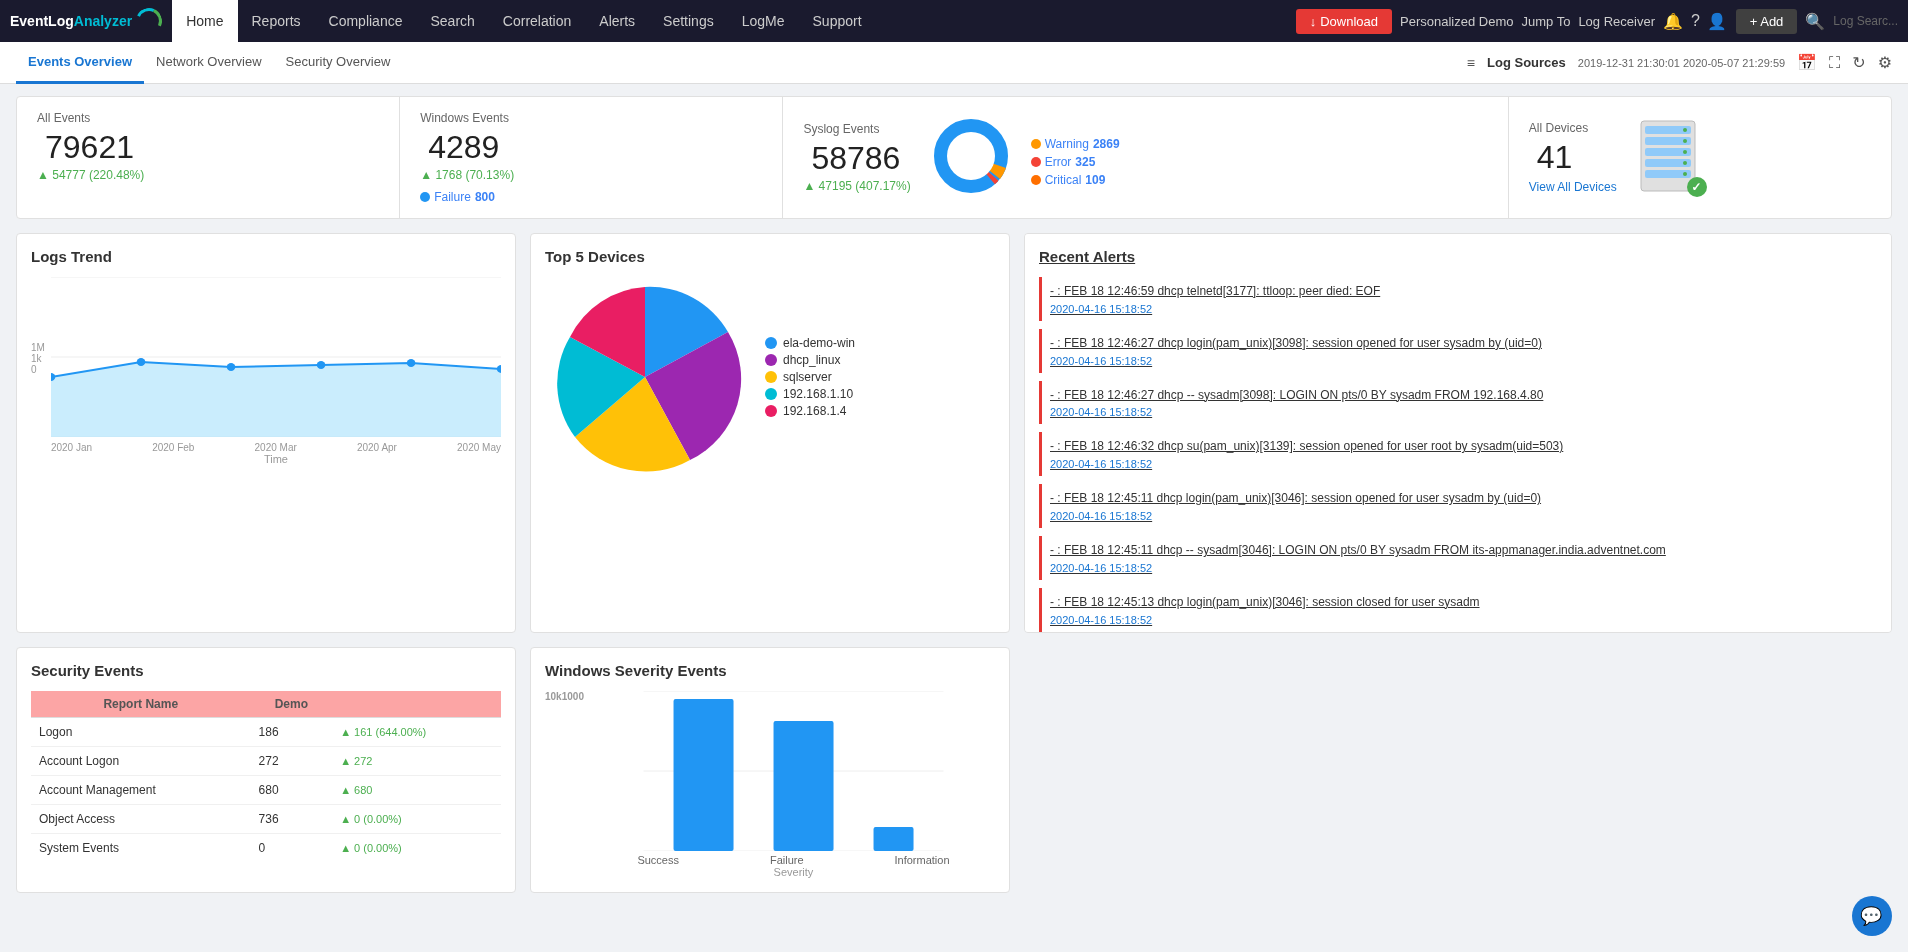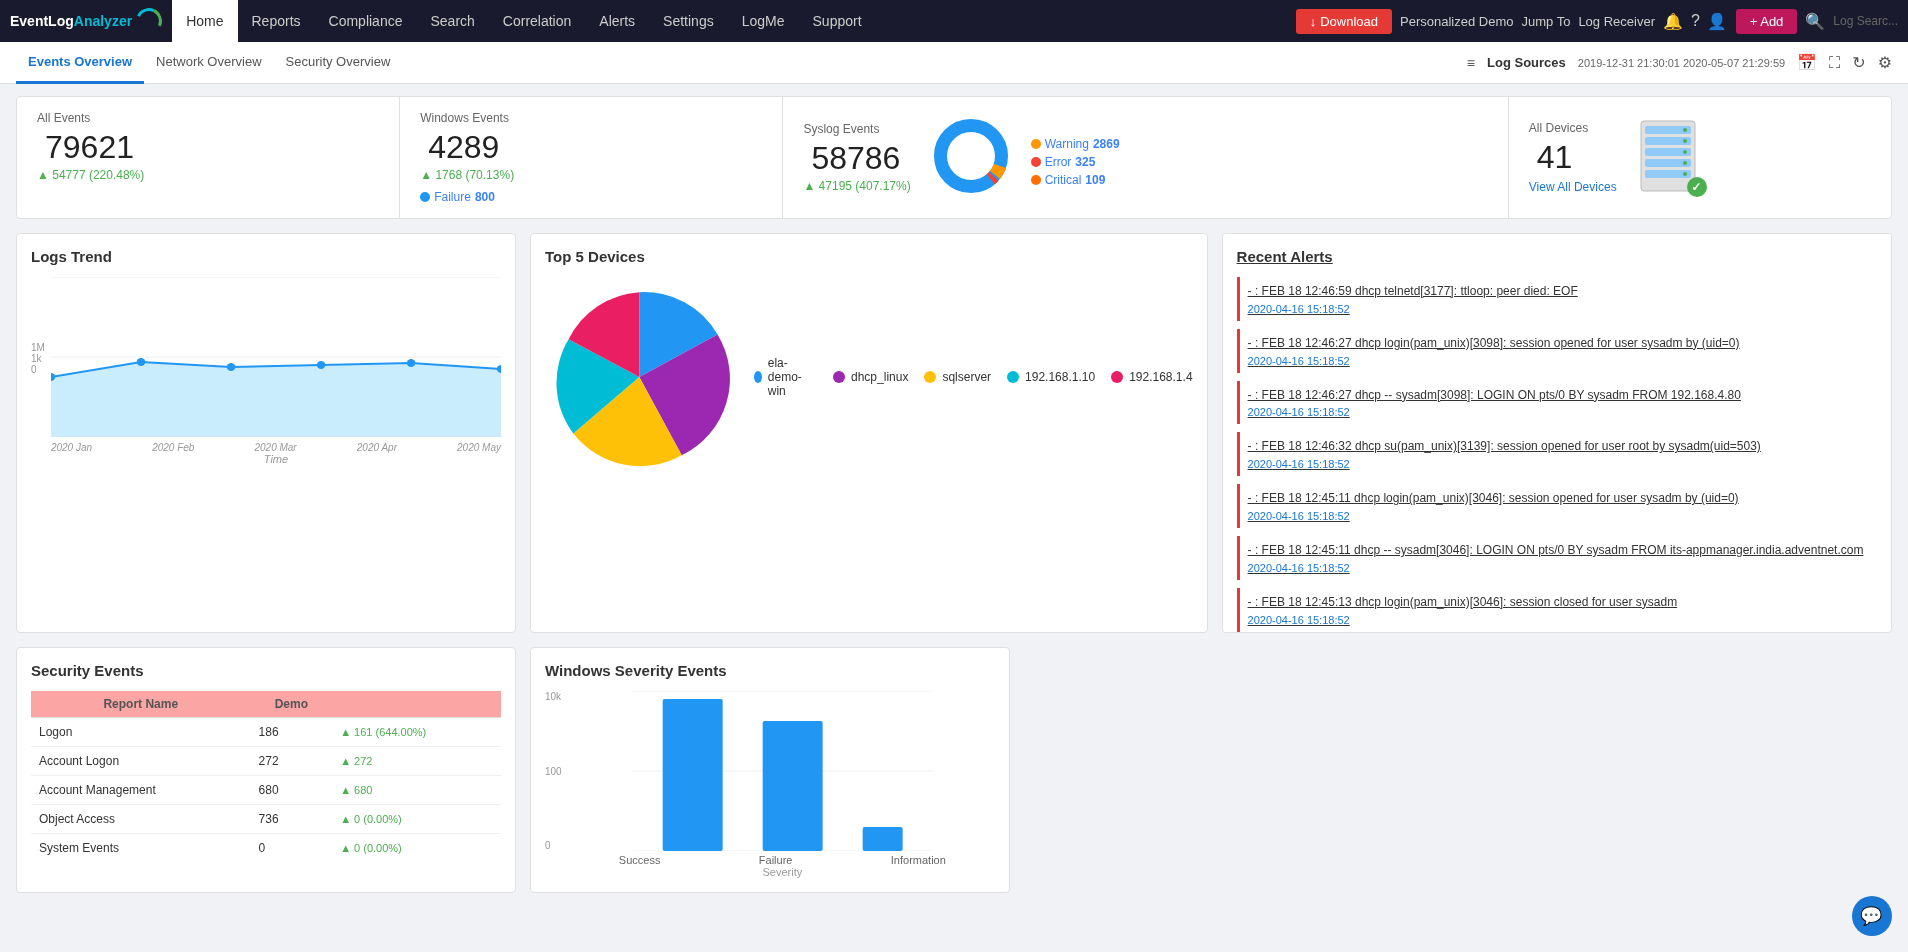--- a/index.html
+++ b/index.html
@@ -6,21 +6,21 @@
     body { font-family: Arial, sans-serif; font-size: 13px; background: #f0f2f5; color: #333; }
 
     
     .top-bar { background: #1a1a2e; display: flex; align-items: center; padding: 0 10px; height: 42px; }
     .logo { display: flex; align-items: center; margin-right: 10px; }
     .nav-menu { display: flex; align-items: center; flex: 1; }
     .nav-item { color: #ccc; padding: 0 14px; height: 42px; display: flex; align-items: center; cursor: pointer; font-size: 14px; }
     .nav-item.active { background: white; color: #333; }
     .nav-right { display: flex; align-items: center; gap: 8px; }
     .btn-download { background: #e53935; color: white; padding: 5px 14px; border: none; border-radius: 3px; cursor: pointer; font-size: 13px; display: flex; align-items: center; gap: 4px; }
-    .btn-add { background: #be185d; color: white; padding: 5px 14px; border: none; border-radius: 3px; cursor: pointer; font-size: 13px; }
+    .btn-add { background: #404040; color: white; padding: 5px 14px; border: none; border-radius: 3px; cursor: pointer; font-size: 13px; }
     .nav-text-link { color: #ccc; cursor: pointer; font-size: 13px; }
     .nav-icon-btn { color: #ccc; cursor: pointer; font-size: 16px; }
 
     
     .sec-nav { background: white; display: flex; align-items: center; padding: 0 16px; border-bottom: 1px solid #ddd; height: 42px; }
     .sec-nav-item { padding: 0 12px; height: 42px; display: flex; align-items: center; cursor: pointer; color: #555; font-size: 13px; border-bottom: 3px solid transparent; }
     .sec-nav-item.active { color: #1976d2; border-bottom: 3px solid #1976d2; font-weight: bold; }
     .sec-nav-right { margin-left: auto; display: flex; align-items: center; gap: 12px; color: #555; font-size: 12px; }
     .sec-nav-icon { cursor: pointer; font-size: 16px; color: #555; }
 
@@ -60,21 +60,21 @@
     .sec-table th { text-align: center; padding: 6px 8px; background: #fca5a5; border-bottom: 1px solid #ddd; font-weight: bold; color: #555; }
     .sec-table td { padding: 7px 8px; border-bottom: 1px solid #f0f0f0; }
     .sec-table tr:last-child td { border-bottom: none; }
     .trend-up { color: #4caf50; font-size: 11px; }
 
     
     .severity-panel { flex: 0 0 480px; }
 
     
     .pie-container { display: flex; align-items: center; gap: 20px; }
-    .legend { display: flex; flex-direction: row; gap: 16px; }
+    .legend { display: flex; flex-direction: column; gap: 3px; }
     .legend-item { display: flex; align-items: center; gap: 6px; font-size: 12px; }
     .legend-dot { width: 12px; height: 12px; border-radius: 50%; display: inline-block; }
 
     
     .chat-bubble { position: fixed; bottom: 16px; right: 16px; background: #1976d2; color: white; border-radius: 50%; width: 40px; height: 40px; display: flex; align-items: center; justify-content: center; font-size: 18px; cursor: pointer; }
 
     
     .alerts-panel::-webkit-scrollbar { width: 4px; }
     .alerts-panel::-webkit-scrollbar-thumb { background: #ccc; }
 
@@ -220,21 +220,21 @@
   <div class="content-row">
 
     <div class="panel trend-panel">
       <div class="panel-title">Logs Trend</div>
       <div style="display:flex;gap:0;">
         <div style="display:flex;flex-direction:column;justify-content:center;height:160px;font-size:10px;color:#999;padding-right:6px;padding-top:2px;">
           <span>1M</span>
           <span>1k</span>
           <span>0</span>
         </div>
-        <div style="flex:1;position:relative;font-style:italic;">
+        <div style="flex:1;position:relative;">
           <svg width="100%" height="160" viewBox="0 0 420 160" preserveAspectRatio="none">
 
             <line x1="0" y1="0" x2="420" y2="0" stroke="#eee" stroke-width="1"></line>
             <line x1="0" y1="80" x2="420" y2="80" stroke="#eee" stroke-width="1"></line>
             <line x1="0" y1="160" x2="420" y2="160" stroke="#eee" stroke-width="1"></line>
 
             <path d="M0,100 L84,85 L168,90 L252,88 L336,86 L420,92 L420,160 L0,160 Z" fill="#b3e5fc" opacity="0.7"></path>
 
             <path d="M0,100 L84,85 L168,90 L252,88 L336,86 L420,92" fill="none" stroke="#2196f3" stroke-width="2"></path>
 
@@ -373,21 +373,21 @@
             <td class="trend-up">▲ 0 (0.00%)</td>
           </tr>
         </tbody>
       </table>
     </div>
 
     <div class="panel severity-panel">
       <div class="panel-title">Windows Severity Events</div>
       <div style="display:flex;gap:4px;">
 
-        <div style="display:flex;flex-direction:column;justify-content:space-between;height:160px;font-size:10px;color:#999;padding-right:4px;">
+        <div style="display:flex;flex-direction:row;justify-content:space-between;height:160px;font-size:10px;color:#999;padding-right:4px;font-weight:bold;">
           <span>10k</span>
           <span>100</span>
           <span>0</span>
         </div>
         <div style="flex:1;">
           <svg width="100%" height="160" viewBox="0 0 300 160">
 
             <line x1="0" y1="0" x2="300" y2="0" stroke="#eee" stroke-width="1"></line>
             <line x1="0" y1="80" x2="300" y2="80" stroke="#eee" stroke-width="1"></line>
             <line x1="0" y1="160" x2="300" y2="160" stroke="#eee" stroke-width="1"></line>

